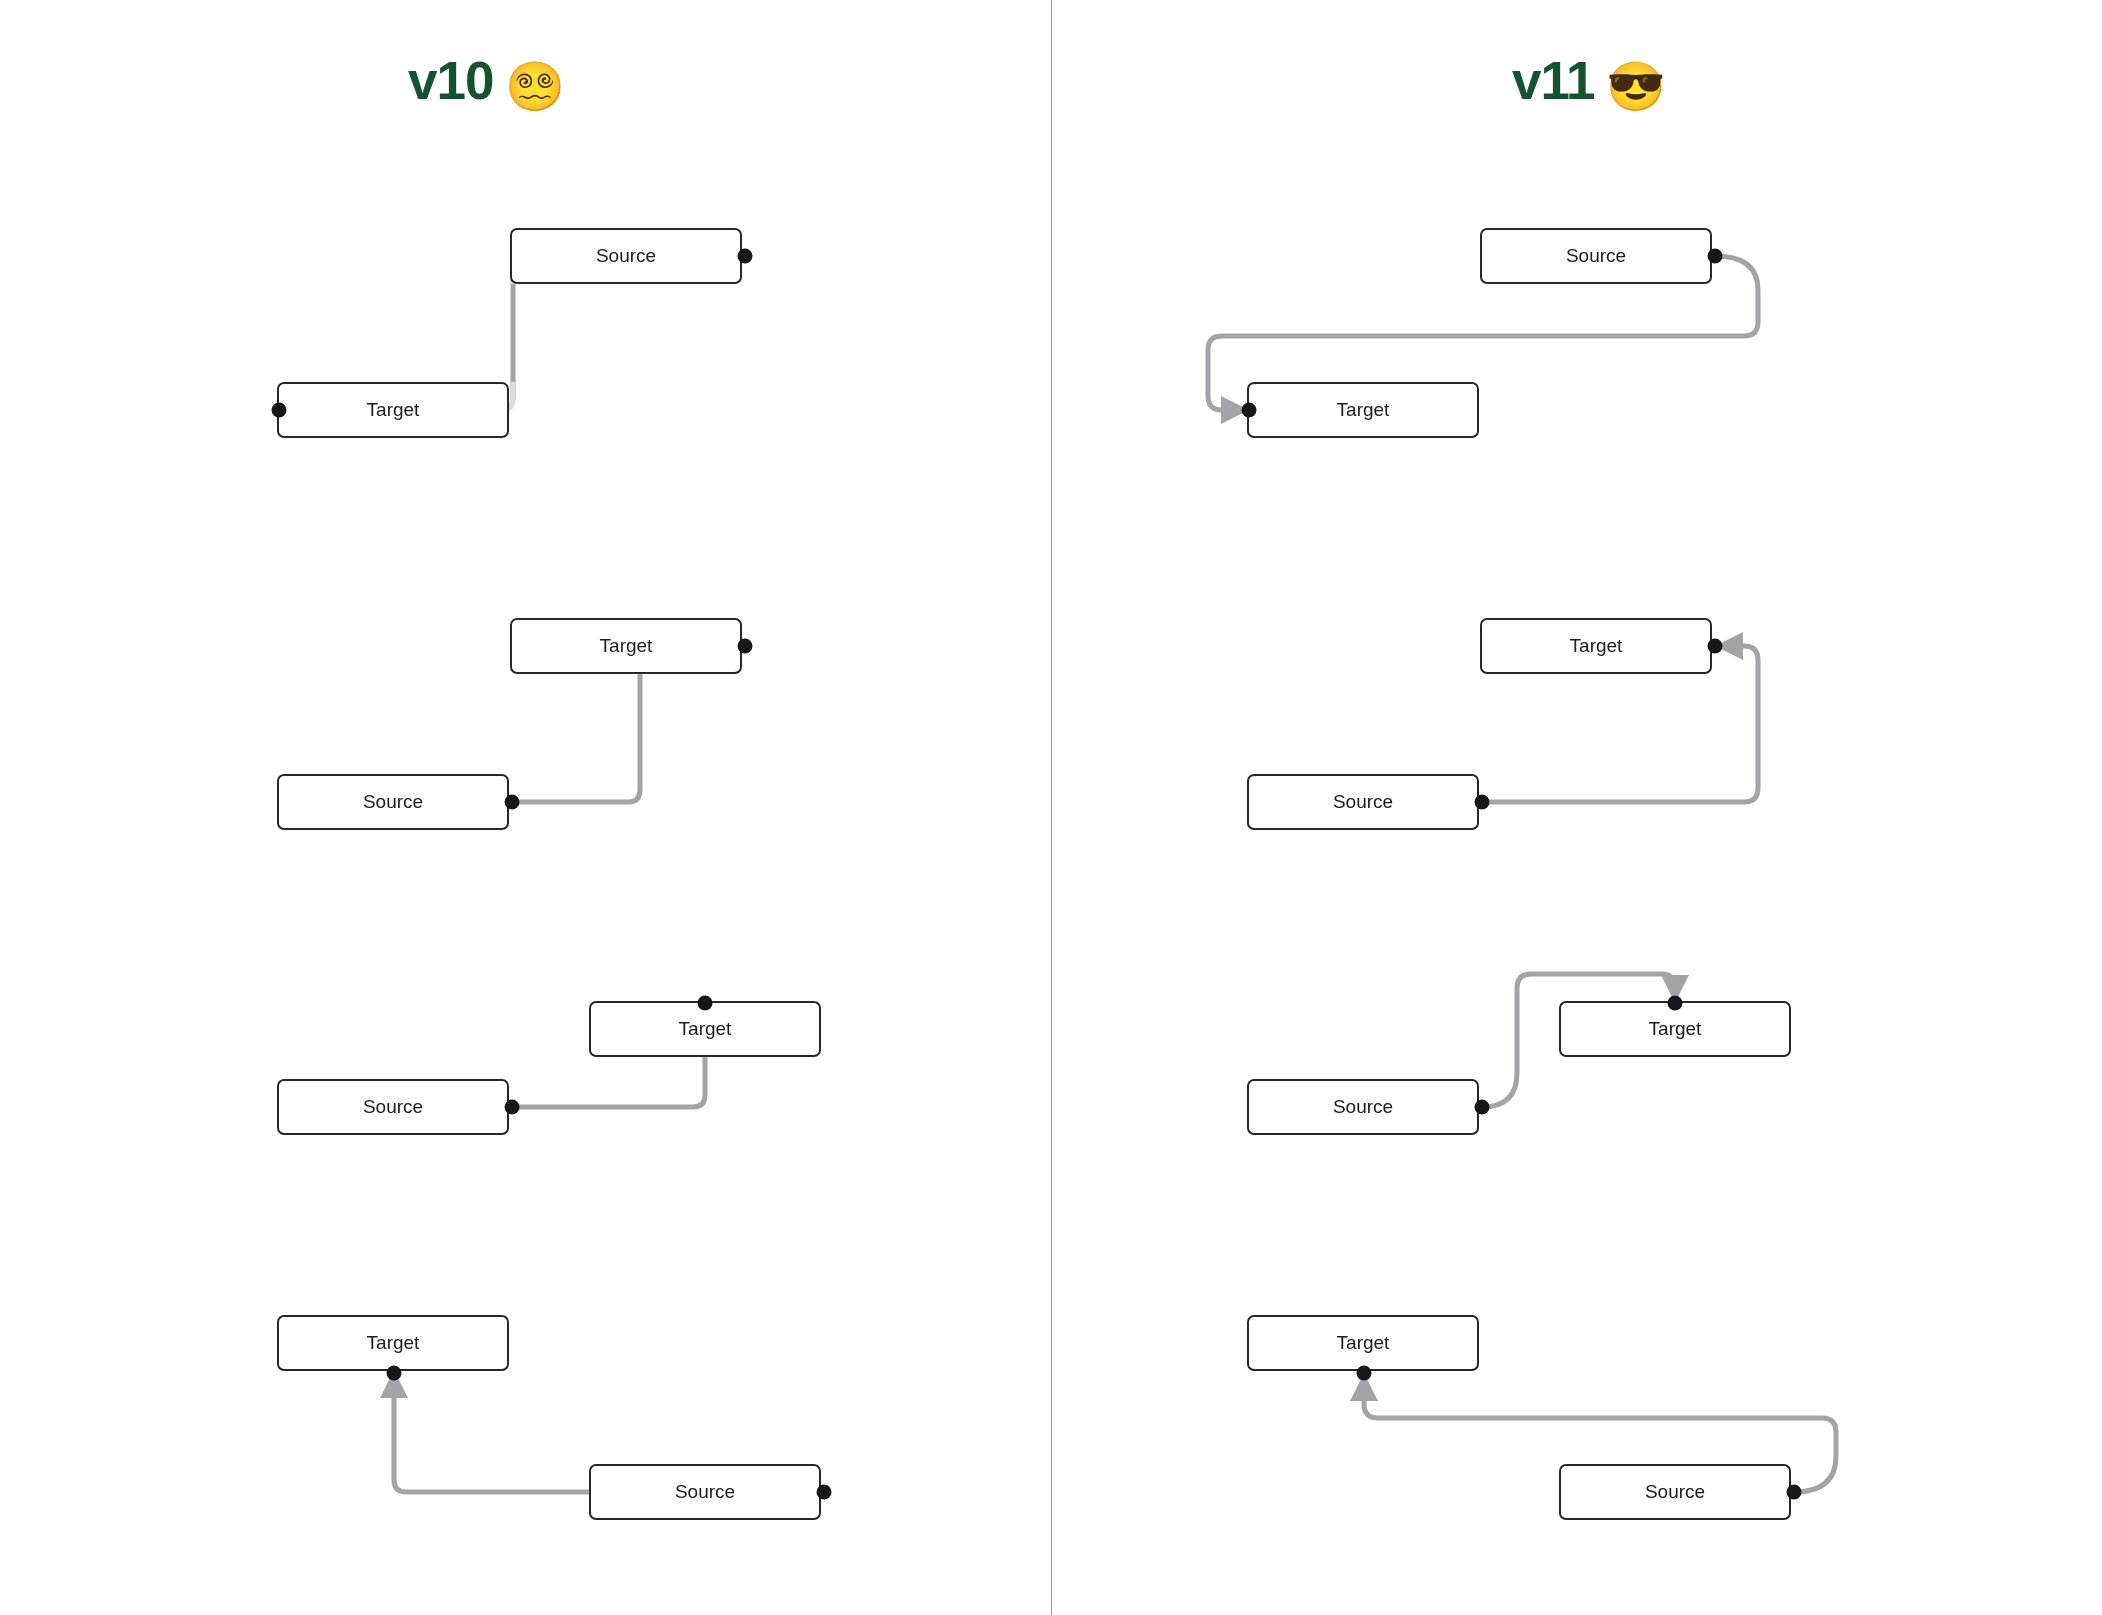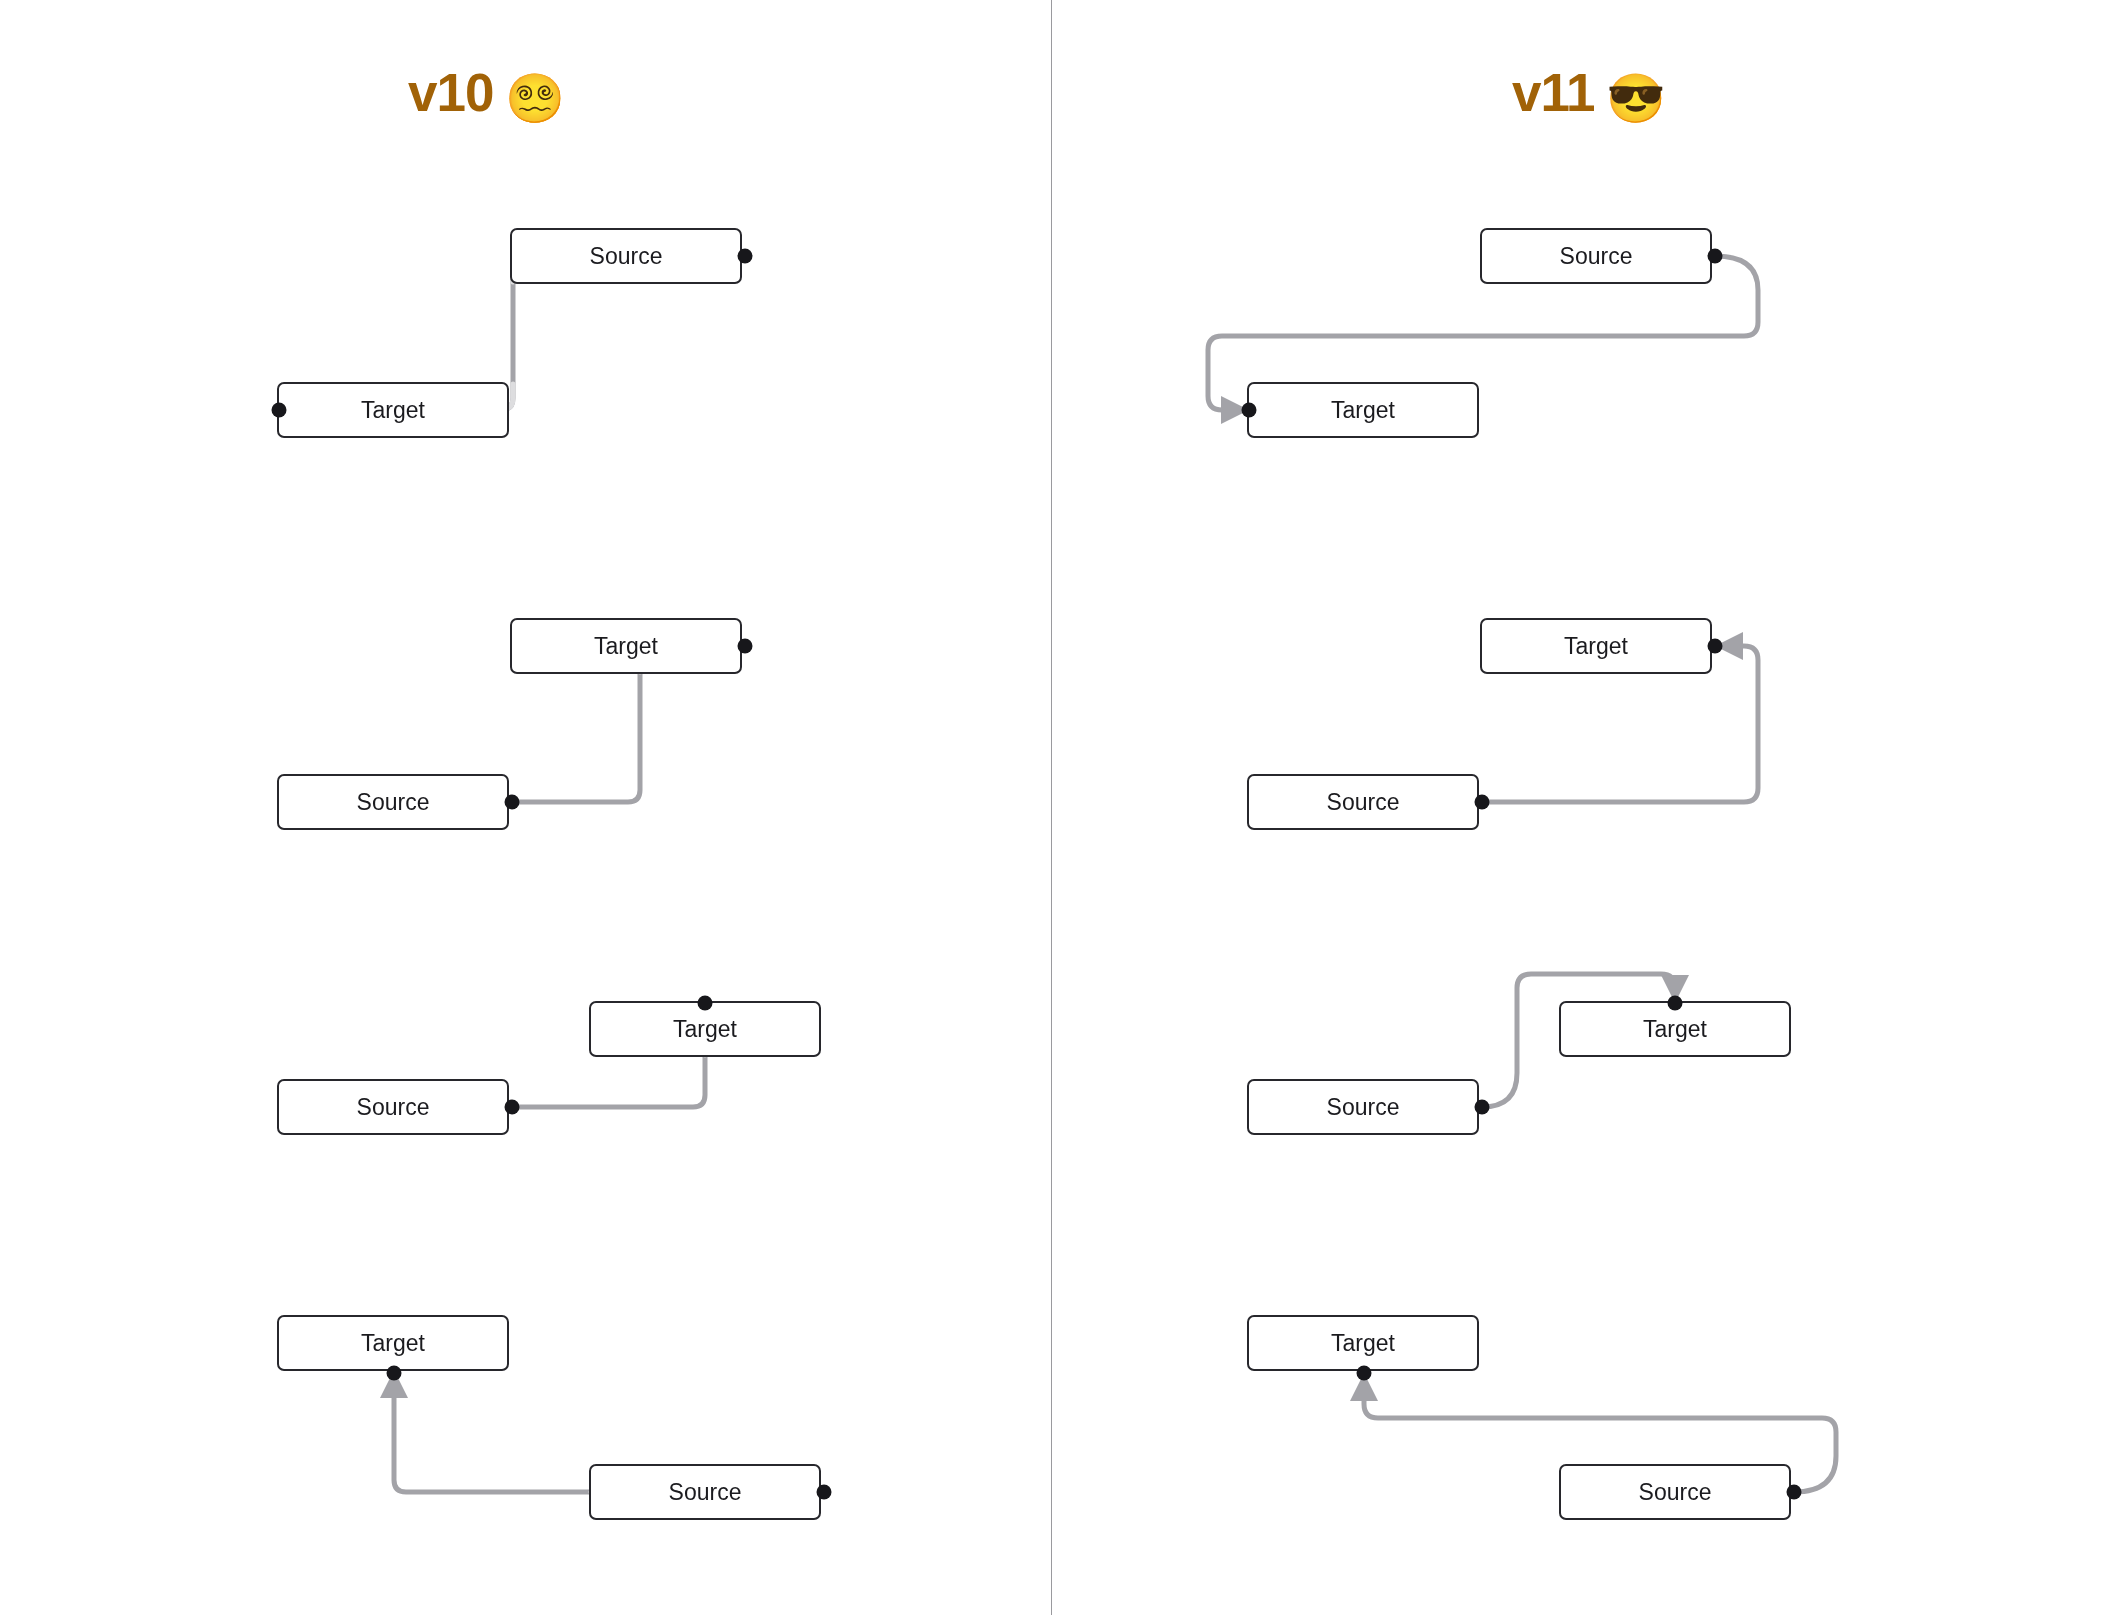--- a/index.html
+++ b/index.html
@@ -20,44 +20,44 @@
   }
   .divider {
     position: absolute;
     top: 0;
     bottom: 0;
     width: 1px;
     background: #9a9a9e;
   }
   .panel-title {
     position: absolute;
-    top: 66px;
+    top: 54px;
     font-size: 53px;
     font-weight: bold;
-    color: #a16207;
+    color: #14532d;
     letter-spacing: -1px;
     white-space: nowrap;
     line-height: 1;
   }
   .panel-title .emoji {
     font-size: 48px;
     font-weight: normal;
     margin-left: 12px;
     vertical-align: -4px;
   }
   .node {
     position: absolute;
     box-sizing: border-box;
     border: 2.2px solid #27272c;
     border-radius: 7px;
     background: #ffffff;
     display: flex;
     align-items: center;
     justify-content: center;
-    font-size: 23px;
+    font-size: 19px;
     color: #1b1b1f;
     z-index: 3;
   }
   .port {
     position: absolute;
     width: 15px;
     height: 15px;
     border-radius: 50%;
     background: #17171b;
     z-index: 6;

